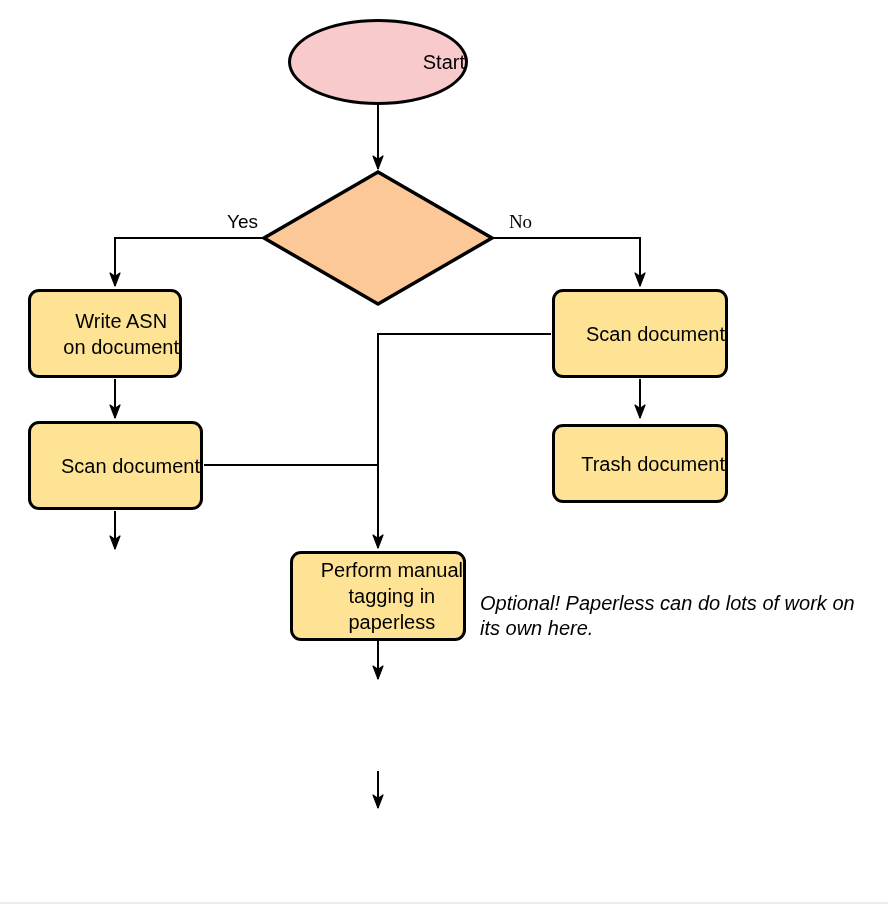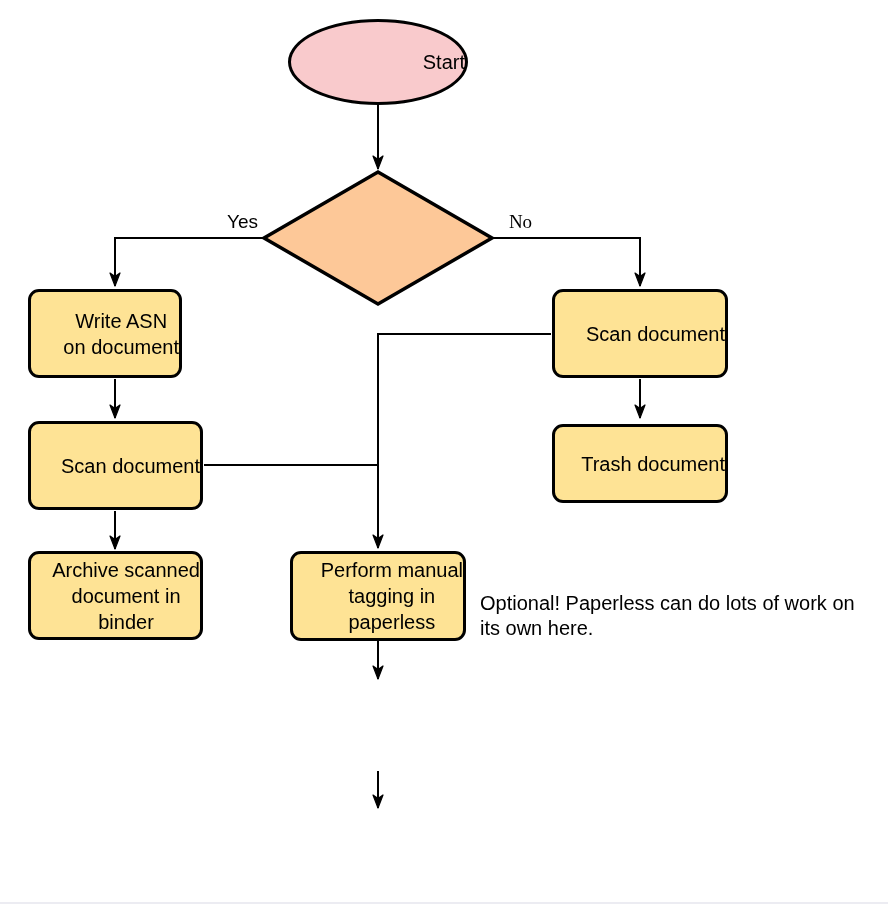--- a/index.html
+++ b/index.html
@@ -50,20 +50,21 @@
     line-height: 26px;
     white-space: pre-line;
   }
   .edge-label {
     position: absolute;
     font-size: 19px;
     text-align: center;
   }
   .note {
     position: absolute;
+    font-style: italic;
     font-size: 20px;
     line-height: 25px;
     white-space: pre-line;
   }
   .hairline {
     position: absolute;
     left: 0;
     right: 0;
     top: 902px;
     height: 2px;
@@ -100,23 +101,20 @@
     <span>Start</span>
   </div>
 
 
 
   <div class="node process" style="left:28px; top:289px; width:154px; height:89px;">Write ASN
 on document</div>
 
   <div class="node process" style="left:28px; top:421px; width:175px; height:89px;">Scan document</div>
 
-  <div class="node process" style="left:28px; top:551px; width:175px; height:89px;">Archive scanned
-document in
-binder</div>
 
   <div class="node process" style="left:552px; top:289px; width:176px; height:89px;">Scan document</div>
 
   <div class="node process" style="left:552px; top:396px; width:176px; height:79px;margin-top:28px;">Trash document</div>
 
   <div class="node process" style="left:290px; top:551px; width:176px; height:90px;">Perform manual
 tagging in
 paperless</div>
 
 

